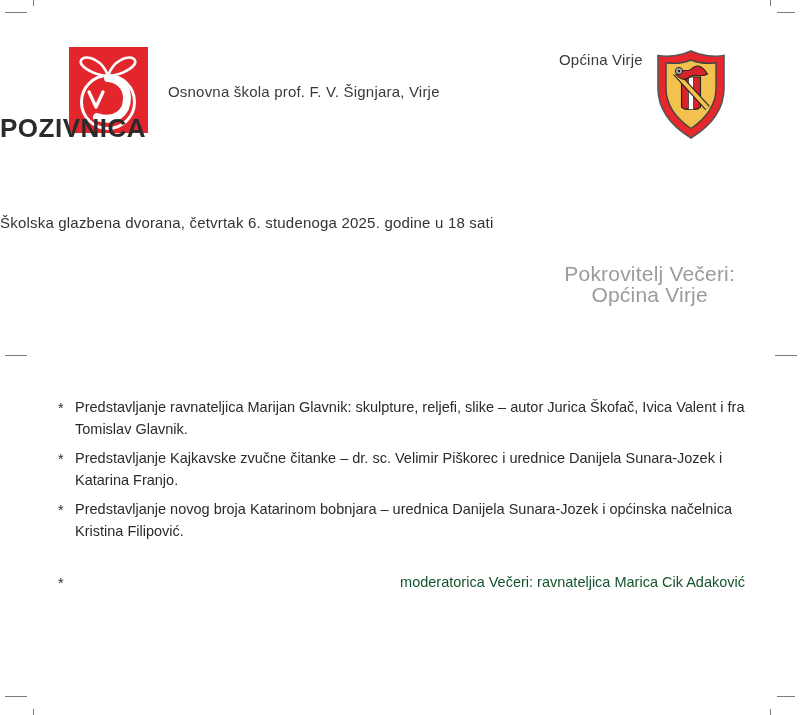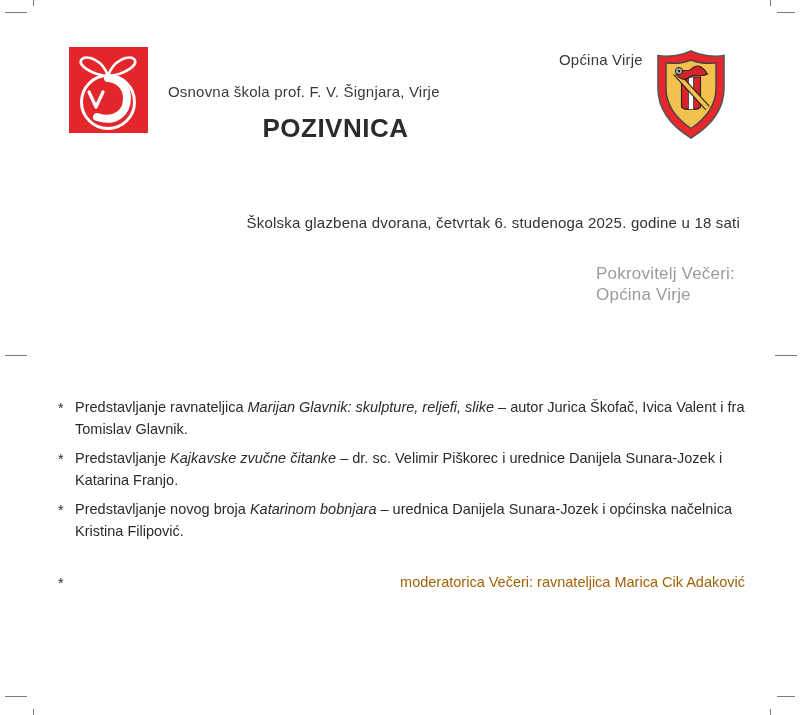--- a/index.html
+++ b/index.html
@@ -11,37 +11,37 @@
   .crop.h{width:22px;height:1px;}
   .crop.v{width:1px;height:6px;}
 
   
   .logo{position:absolute;left:69px;top:47px;width:79px;height:86px;}
   .school-name{position:absolute;left:168px;top:51px;font-size:15px;letter-spacing:.2px;color:#3a3a3a;white-space:nowrap;margin-top:32px;}
   .muni-name{position:absolute;left:559px;top:51px;font-size:15px;letter-spacing:.2px;color:#3a3a3a;white-space:nowrap;}
   .coat{position:absolute;left:650px;top:47px;width:82px;height:96px;}
 
   
-  .title-block{position:absolute;left:8px;top:112px;width:655px;text-align:center;line-height:32px;}
+  .title-block{position:absolute;left:0;top:112px;width:655px;text-align:left;line-height:32px;}
   .title-line{font-size:26px;font-weight:600;letter-spacing:.5px;color:#2b2b2b;}
 
   
-  .event-line{position:absolute;left:0;top:214px;width:740px;text-align:right;font-size:15px;color:#333;letter-spacing:.2px;}
+  .event-line{position:absolute;left:0;top:214px;width:740px;text-align:left;font-size:15px;color:#333;letter-spacing:.2px;}
 
   
-  .patron{position:absolute;top:263px;right:77px;text-align:left;font-size:17px;line-height:21px;color:#9b9b9b;letter-spacing:.2px;}
+  .patron{position:absolute;top:263px;right:77px;text-align:center;font-size:21px;line-height:21px;color:#9b9b9b;letter-spacing:.2px;}
 
   
   .program{position:absolute;left:58px;top:396px;right:67px;font-size:14.5px;line-height:22px;color:#2b2b2b;}
   .program-heading{margin:0 0 6px 5px;}
   .prog-item{position:relative;padding-left:17px;margin-bottom:7px;}
   .prog-item .bullet{position:absolute;left:0;top:1px;}
-  .prog-item .it{font-style:italic;}
+  .prog-item .it{}
   .prog-item.gap{margin-top:29px;}
-  .moderator{margin-top:24px;text-align:right;color:#a16207;}
+  .moderator{margin-top:24px;text-align:right;color:#14532d;}
 </style>
 </head>
 <body>
 
 <div class="canvas">
 
   <div class="crop v" style="left:33px;top:0;"></div>
   <div class="crop h" style="left:5px;top:12px;"></div>
   <div class="crop v" style="left:770px;top:0;"></div>
   <div class="crop h" style="left:777px;top:12px;width:18px;"></div>

